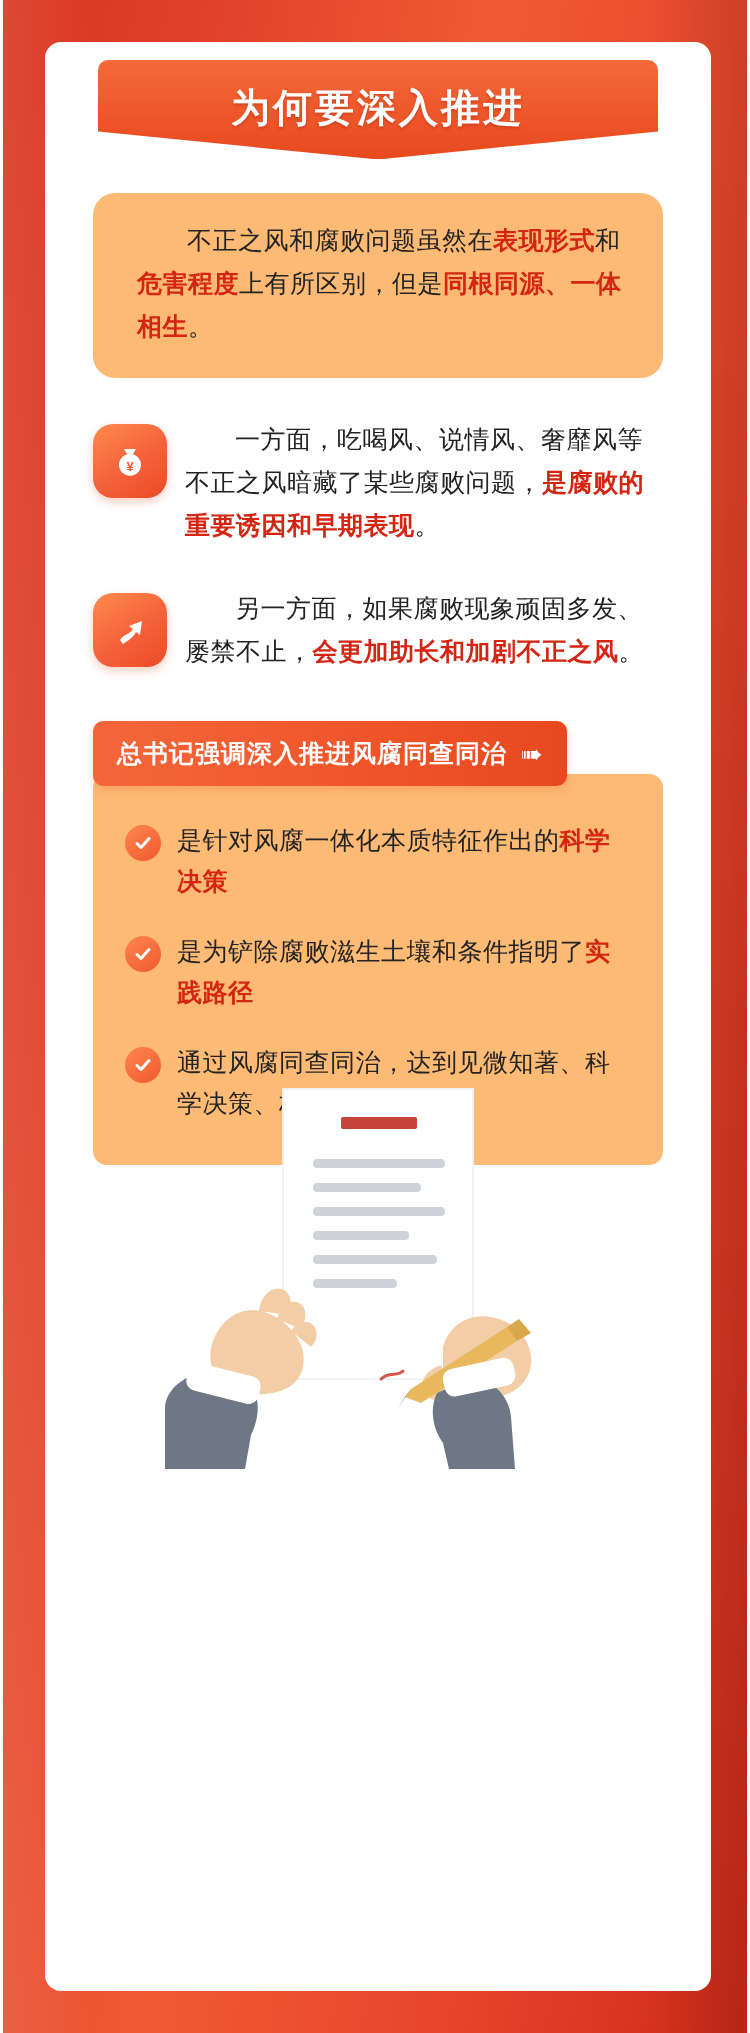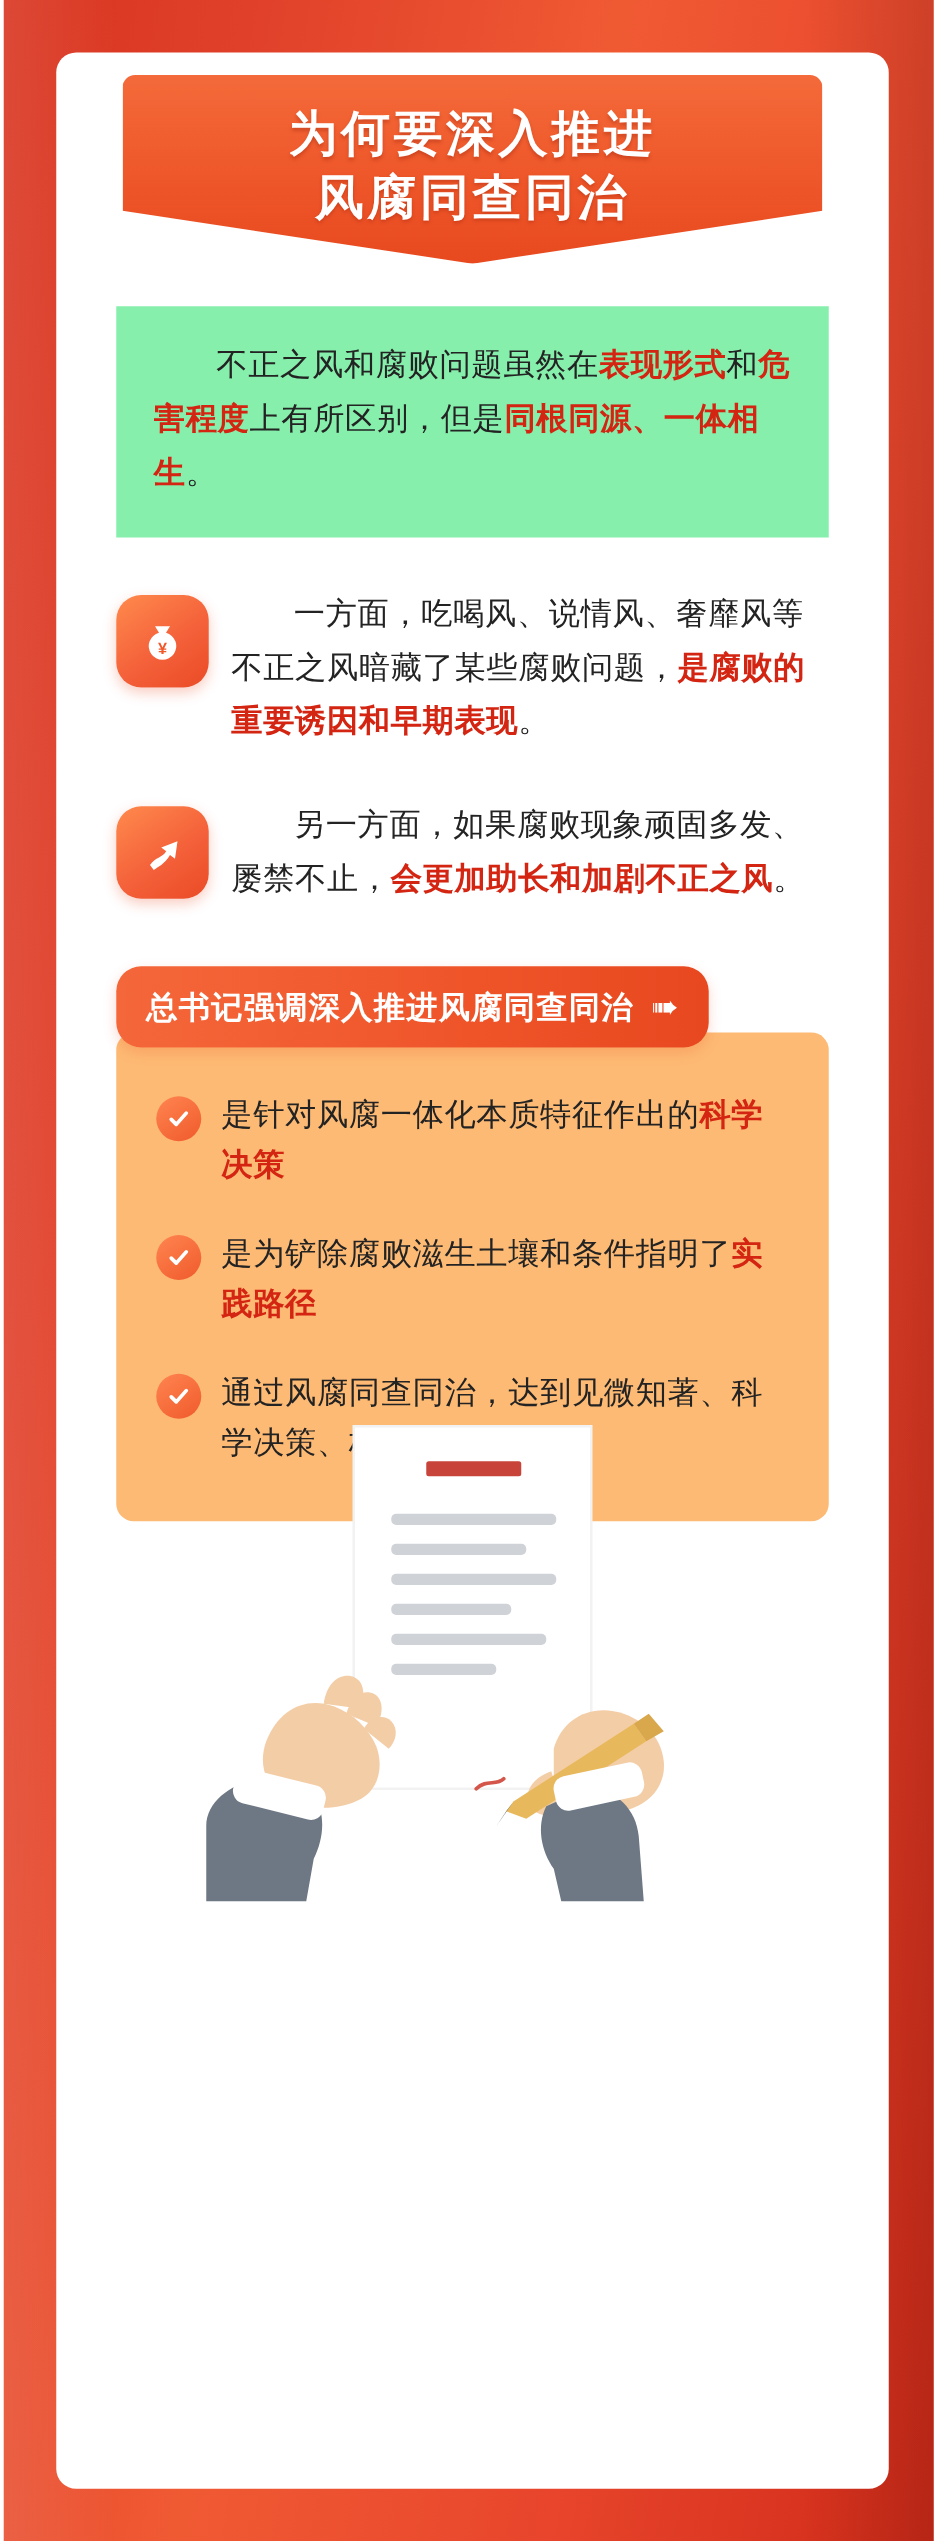--- a/index.html
+++ b/index.html
@@ -55,23 +55,23 @@
     font-size: 39px;
     font-weight: bold;
     letter-spacing: 3px;
     line-height: 1.32;
     text-shadow: 0 2px 3px rgba(150,30,10,0.35);
   }
 
   
   .lead-box {
     margin: 34px 48px 0 48px;
-    background: #86efac;
-    border-radius: 0;
-    padding: 26px 30px 30px 30px;
+    background: #fdba74;
+    border-radius: 22px;
+    padding: 26px 30px 30px 44px;
   }
   .lead-text {
     font-size: 25px;
     line-height: 1.72;
     color: #232323;
     text-indent: 2em;
     letter-spacing: 0.5px;
   }
   .hl {
     color: #d32512;
@@ -109,21 +109,21 @@
 
   
   .section {
     margin: 48px 48px 0 48px;
     position: relative;
   }
   .section-head {
     position: relative;
     z-index: 2;
     background: linear-gradient(90deg, #f4673a 0%, #ef5429 60%, #e8481f 100%);
-    border-radius: 20px;
+    border-radius: 10px;
     padding: 16px 24px;
     display: inline-flex;
     align-items: center;
     gap: 14px;
     box-shadow: 0 4px 10px rgba(235,80,40,0.22);
   }
   .section-head-text {
     color: #ffffff;
     font-size: 25px;
     font-weight: bold;
@@ -179,21 +179,20 @@
   .illustration svg { display: block; }
 </style>
 </head>
 <body>
 
 <div class="poster">
   <div class="card">
 
     <div class="title-banner">
       <div class="title-line">为何要深入推进</div>
-      <div class="title-line">风腐同查同治</div>
     </div>
 
     <div class="lead-box">
       <div class="lead-text">
         <span>不正之风和腐败问题虽然在</span><span class="hl">表现形式</span><span>和</span><span class="hl">危害程度</span><span>上有所区别，但是</span><span class="hl">同根同源、一体相生</span><span>。</span>
       </div>
     </div>
 
     <div class="icon-para">
       <div class="icon-badge">

